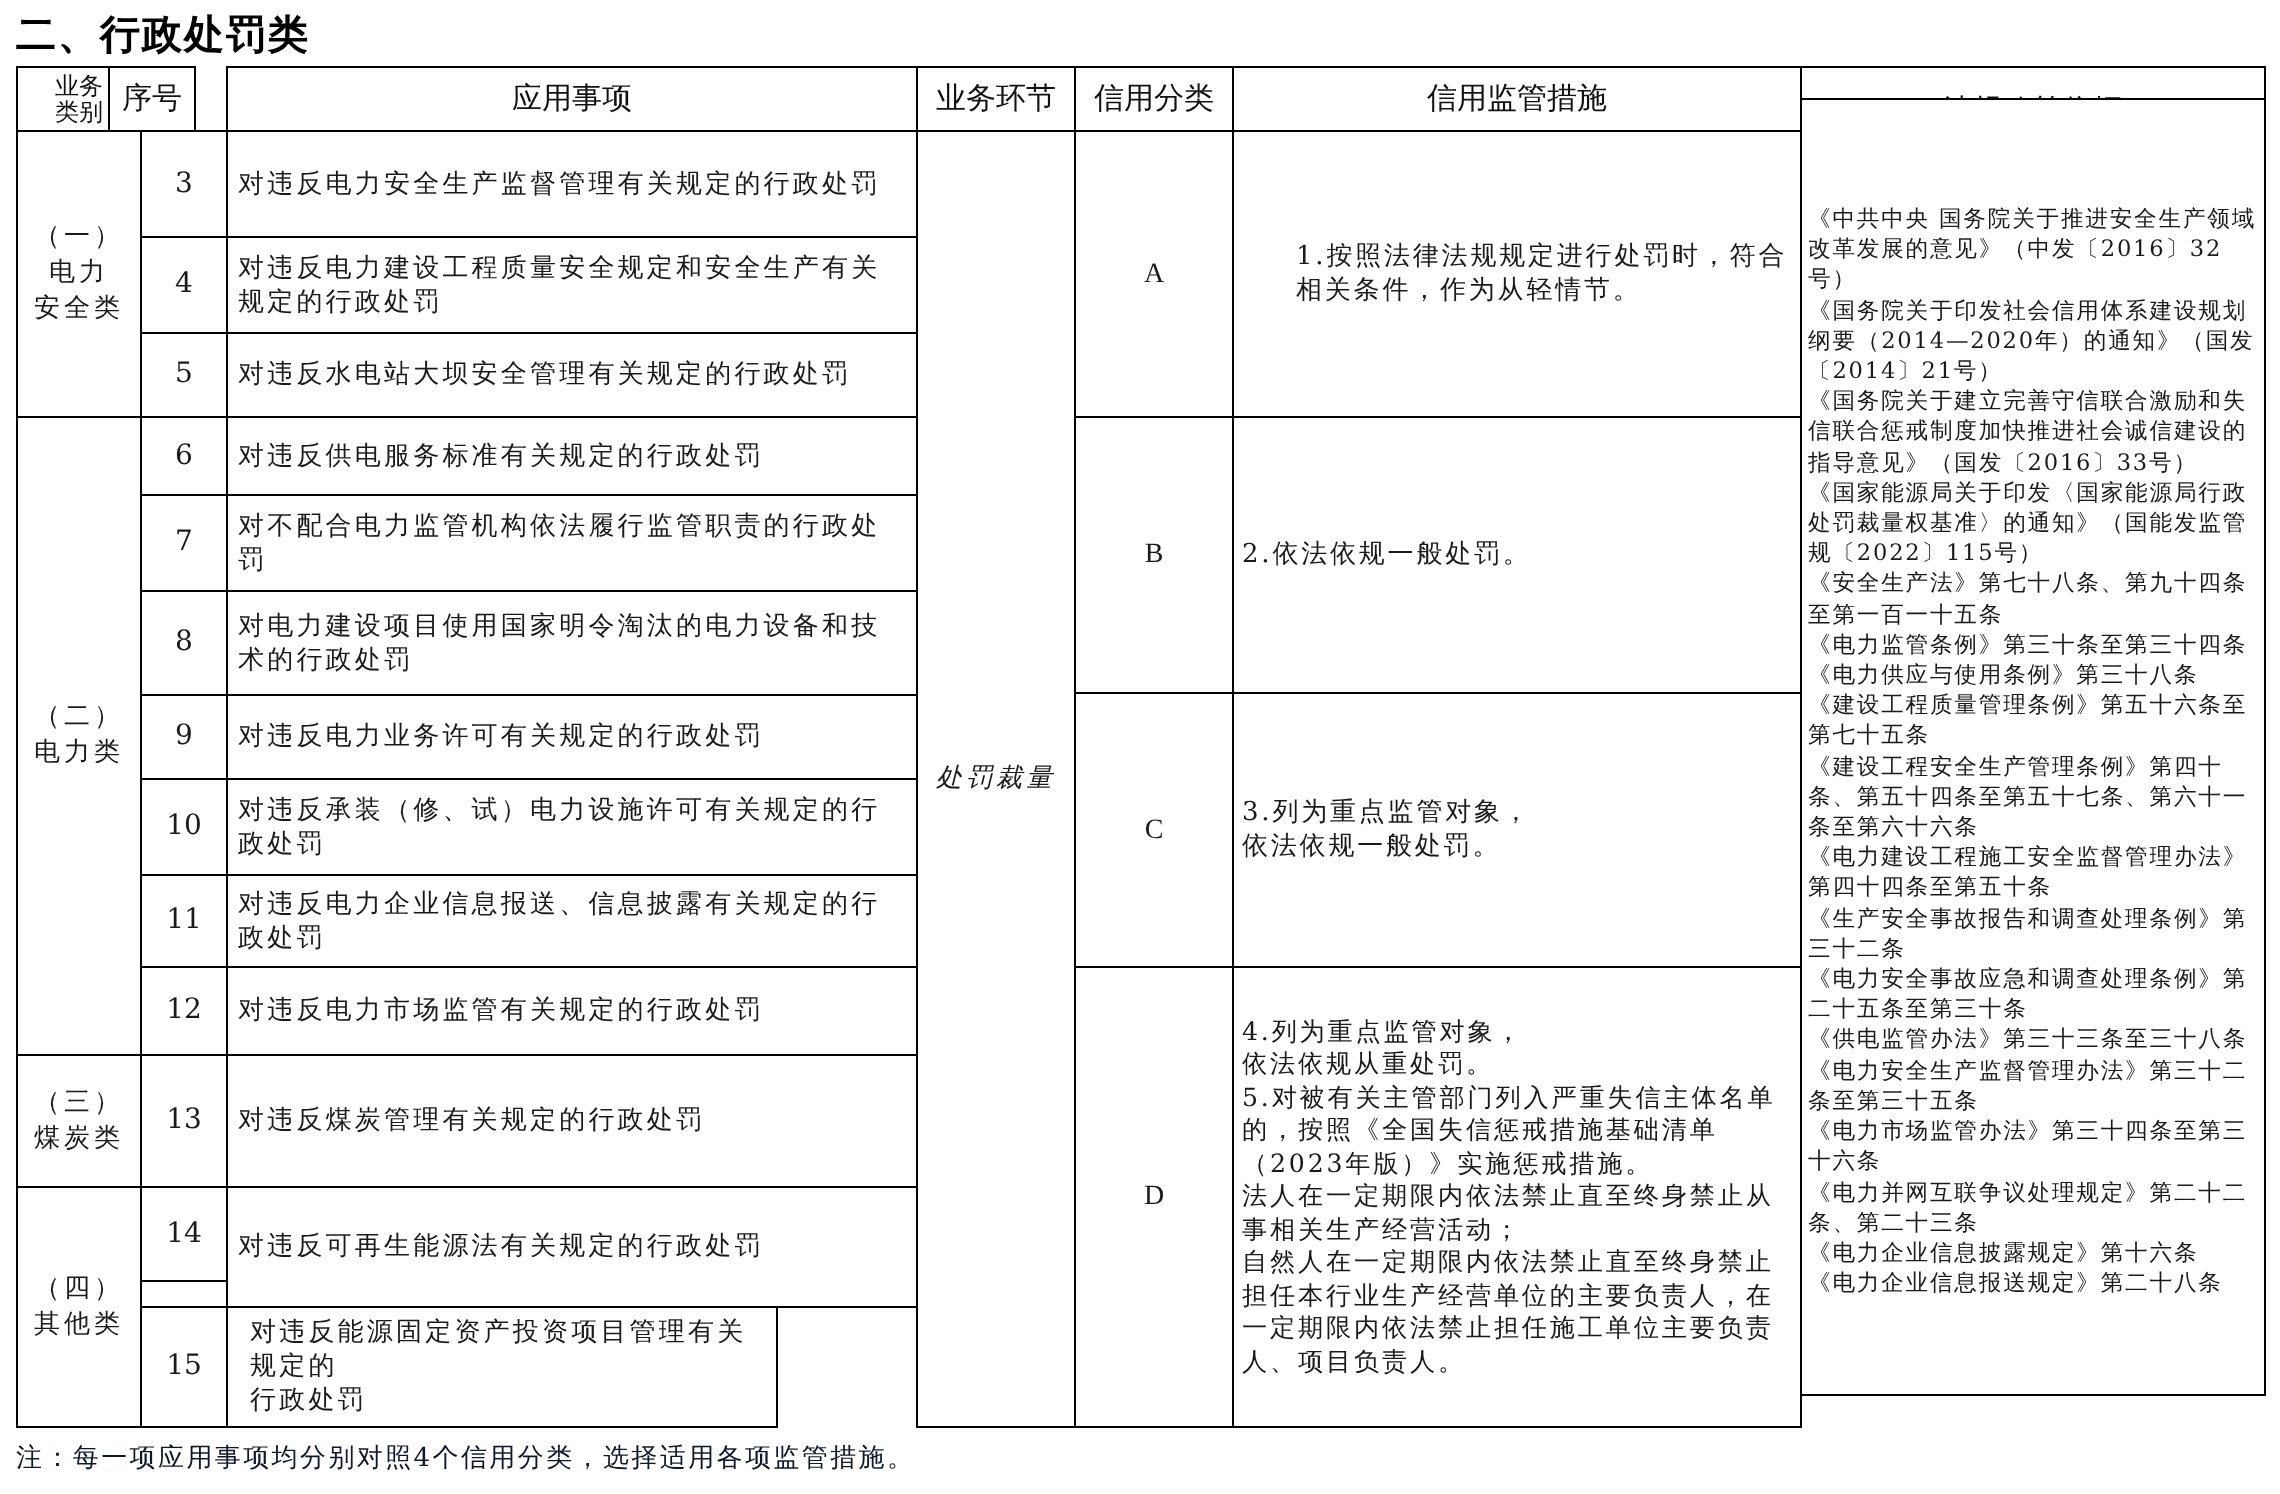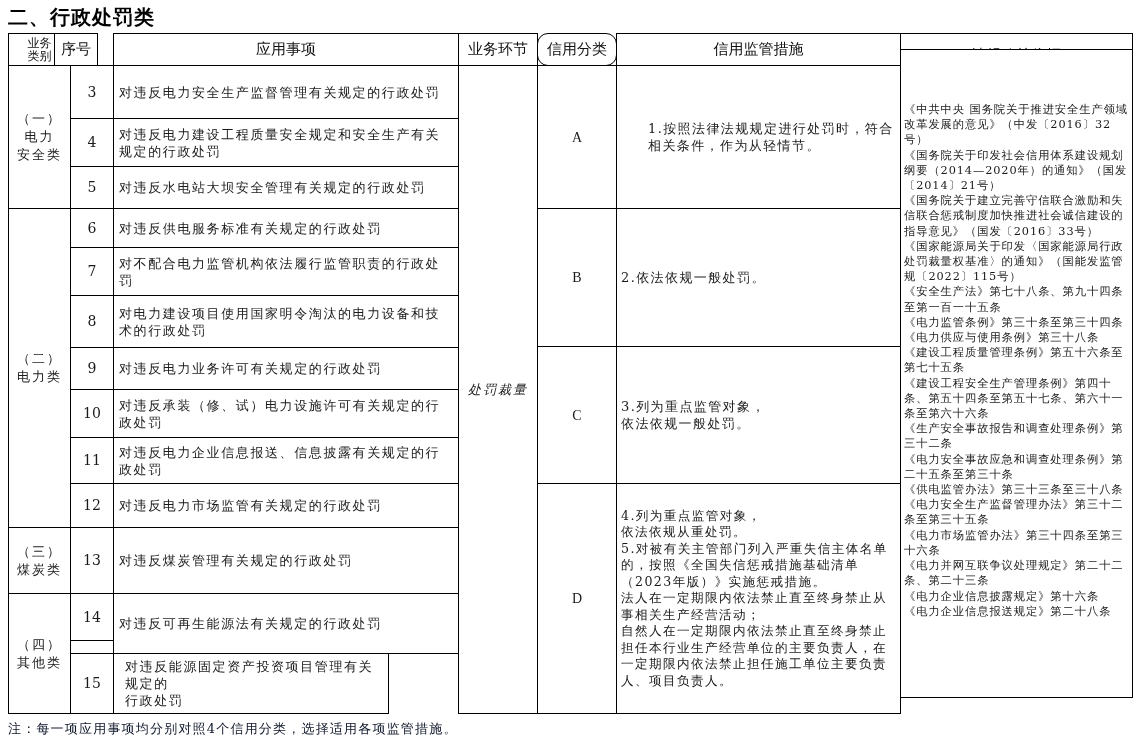--- a/index.html
+++ b/index.html
@@ -27,21 +27,21 @@
 
 <div class="title">二、行政处罚类</div>
 
 <div class="grid">
 
   <div class="cell hdr small" style="left:0;top:0;width:63px;height:33px;white-space:pre-line;">业务
 类别</div>
   <div class="cell hdr" style="left:46px;top:0;width:44px;height:33px;">序号</div>
   <div class="cell hdr" style="left:105px;top:0;width:346px;height:33px;">应用事项</div>
   <div class="cell hdr" style="left:450px;top:0;width:80px;height:33px;">业务环节</div>
-  <div class="cell hdr" style="left:529px;top:0;width:80px;height:33px;border-radius:11px;">信用分类</div>
+  <div class="cell hdr" style="left:529px;top:0;width:80px;height:33px;">信用分类</div>
   <div class="cell hdr" style="left:608px;top:0;width:285px;height:33px;">信用监管措施</div>
   <div class="cell hdr" style="left:892px;top:0;width:233px;height:45px;">法规政策依据</div>
 
   <div class="cell center cat" style="left:0;top:32px;width:63px;height:144px;white-space:pre-line;">（一）
 电力
 安全类</div>
   <div class="cell center cat" style="left:0;top:175px;width:63px;height:320px;white-space:pre-line;">（二）
 电力类</div>
   <div class="cell center cat" style="left:0;top:494px;width:63px;height:67px;white-space:pre-line;">（三）
 煤炭类</div>
@@ -111,20 +111,21 @@
     <div class="basis-inner">
       <span class="basis-line">《中共中央 国务院关于推进安全生产领域改革发展的意见》（中发〔2016〕32号）</span>
       <span class="basis-line">《国务院关于印发社会信用体系建设规划纲要（2014—2020年）的通知》（国发〔2014〕21号）</span>
       <span class="basis-line">《国务院关于建立完善守信联合激励和失信联合惩戒制度加快推进社会诚信建设的指导意见》（国发〔2016〕33号）</span>
       <span class="basis-line">《国家能源局关于印发〈国家能源局行政处罚裁量权基准〉的通知》（国能发监管规〔2022〕115号）</span>
       <span class="basis-line">《安全生产法》第七十八条、第九十四条至第一百一十五条</span>
       <span class="basis-line">《电力监管条例》第三十条至第三十四条</span>
       <span class="basis-line">《电力供应与使用条例》第三十八条</span>
       <span class="basis-line">《建设工程质量管理条例》第五十六条至第七十五条</span>
       <span class="basis-line">《建设工程安全生产管理条例》第四十条、第五十四条至第五十七条、第六十一条至第六十六条</span>
+      <span class="basis-line">《电力建设工程施工安全监督管理办法》第四十四条至第五十条</span>
       <span class="basis-line">《生产安全事故报告和调查处理条例》第三十二条</span>
       <span class="basis-line">《电力安全事故应急和调查处理条例》第二十五条至第三十条</span>
       <span class="basis-line">《供电监管办法》第三十三条至三十八条</span>
       <span class="basis-line">《电力安全生产监督管理办法》第三十二条至第三十五条</span>
       <span class="basis-line">《电力市场监管办法》第三十四条至第三十六条</span>
       <span class="basis-line">《电力并网互联争议处理规定》第二十二条、第二十三条</span>
       <span class="basis-line">《电力企业信息披露规定》第十六条</span>
       <span class="basis-line">《电力企业信息报送规定》第二十八条</span>
     </div>
   </div>

